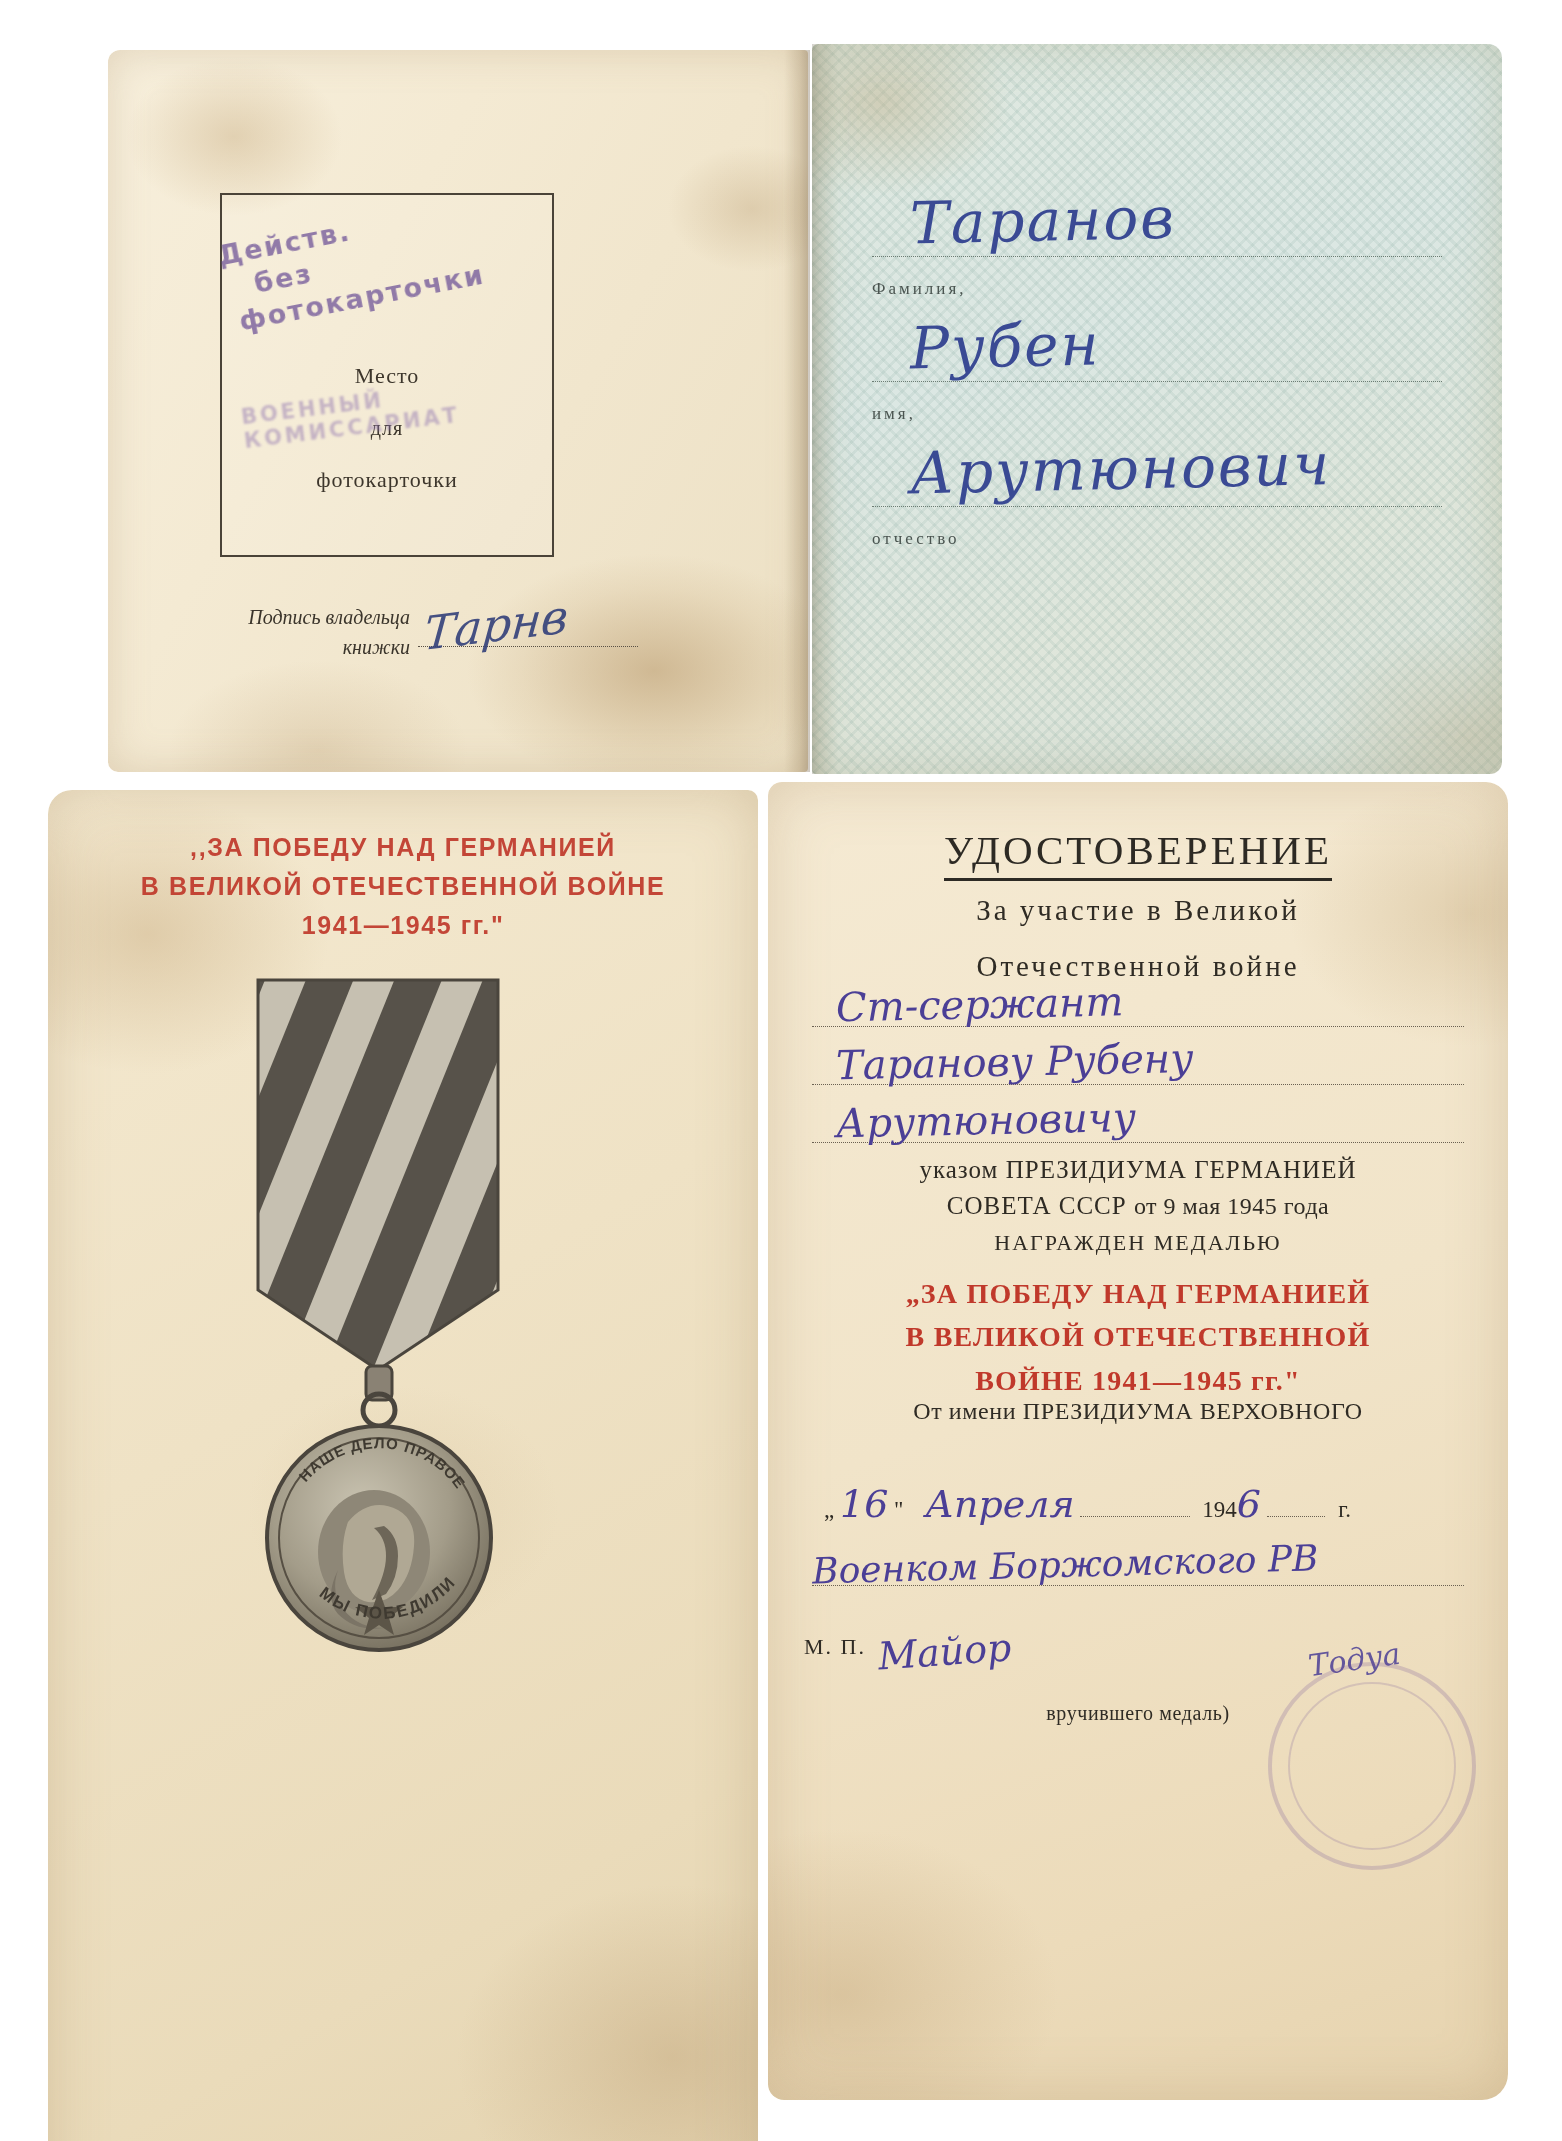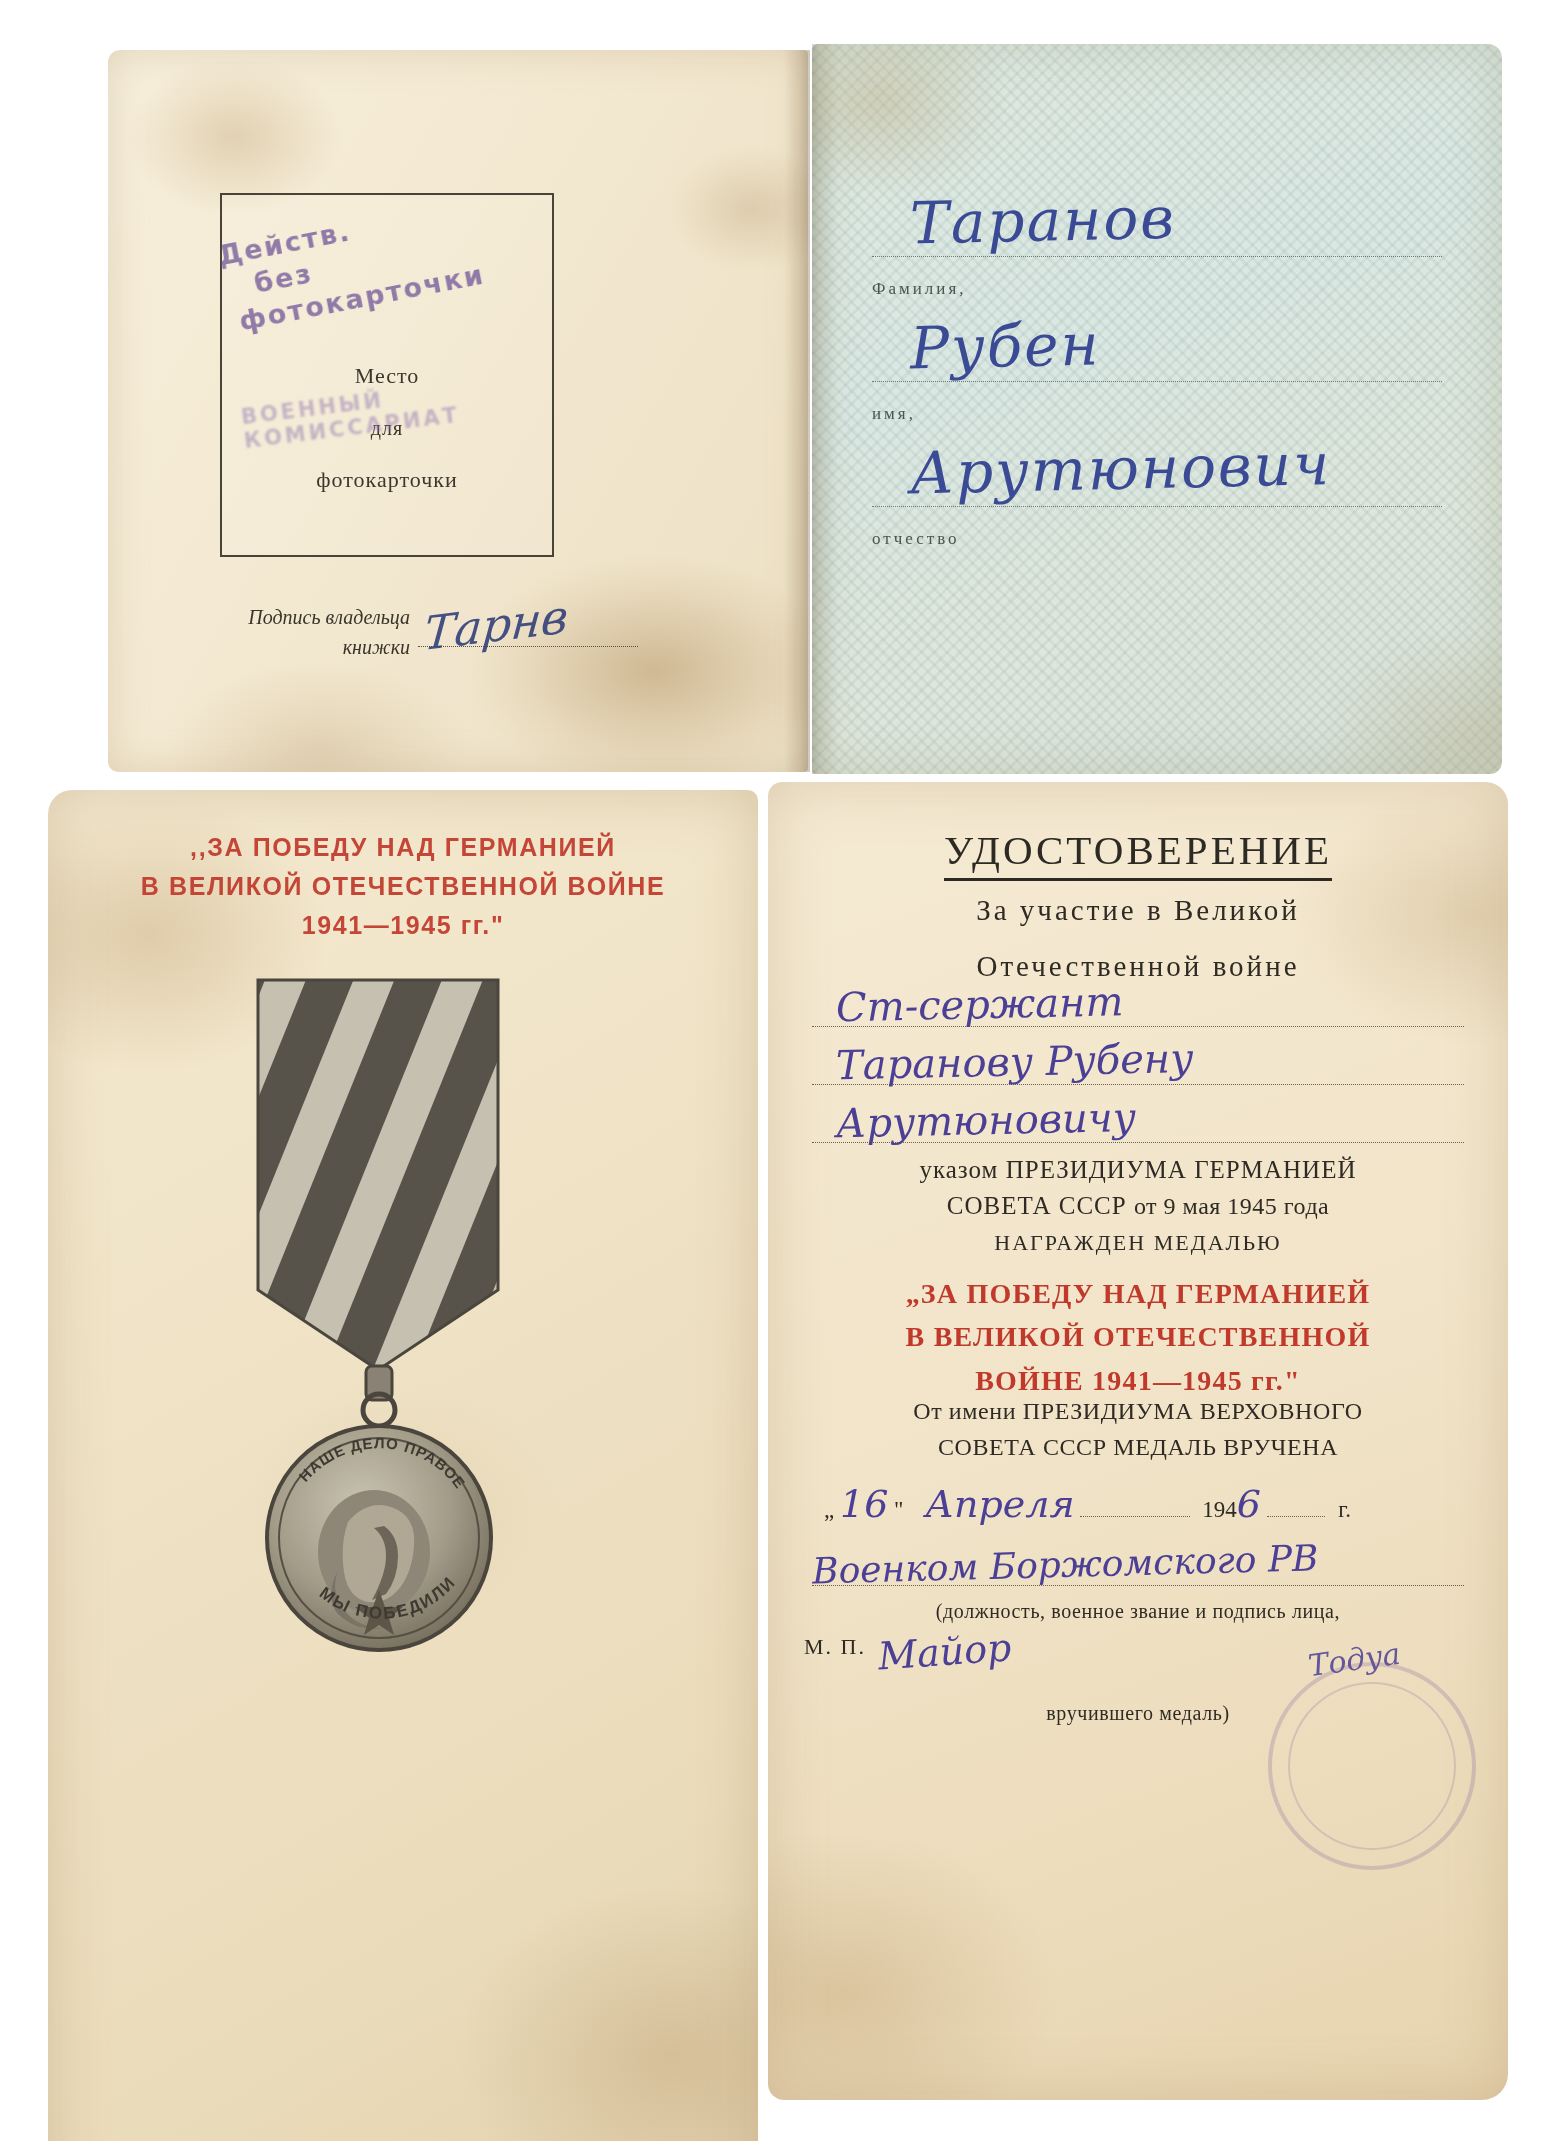--- a/index.html
+++ b/index.html
@@ -542,39 +542,37 @@
   </div>
   <div class="cert-line l-nagr">НАГРАЖДЕН МЕДАЛЬЮ</div>
 
   <div class="red-block">
     <div>„ЗА ПОБЕДУ НАД ГЕРМАНИЕЙ</div>
     <div>В ВЕЛИКОЙ ОТЕЧЕСТВЕННОЙ</div>
     <div>ВОЙНЕ 1941—1945 гг."</div>
   </div>
 
   <div class="cert-line l-ot">От имени ПРЕЗИДИУМА ВЕРХОВНОГО</div>
-  <div class="cert-line l-sov2">СОВЕТА СССР МЕДАЛЬ ВРУЧЕНА</div>
 
   <div class="date-row">
     <span>„</span>
     <span class="hand">16</span>
     <span>"</span>
     <span class="hand" style="padding-left:16px">Апреля</span>
     <span class="dotted" style="width:110px"></span>
     <span style="padding-left:6px">194</span><span class="hand">6</span>
     <span class="dotted" style="width:58px"></span>
     <span style="padding-left:8px">г.</span>
   </div>
 
   <div class="post-line">
     <span class="hand">Военком Боржомского РВ</span>
     <div class="rule"></div>
   </div>
 
-  <div class="cap-center l-dolzh">(должность, военное звание и подпись лица,</div>
 
   <div class="mp">М. П.</div>
   <div class="sign2">Майор</div>
   <div class="sign3">Тодуа</div>
   <div class="round-stamp"></div>
 
   <div class="cap-center l-vruch">вручившего медаль)</div>
 </div>
 
 </body></html>

